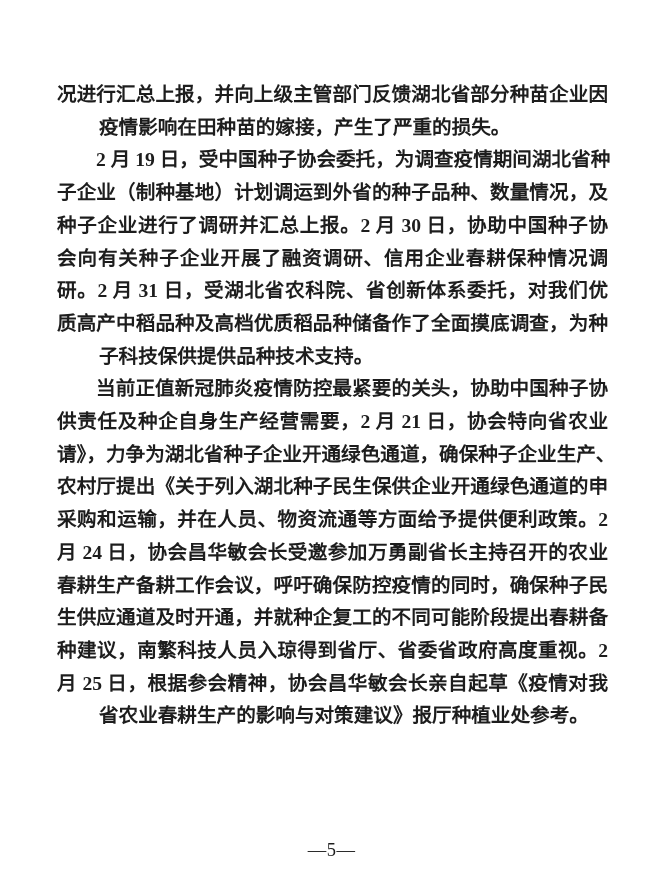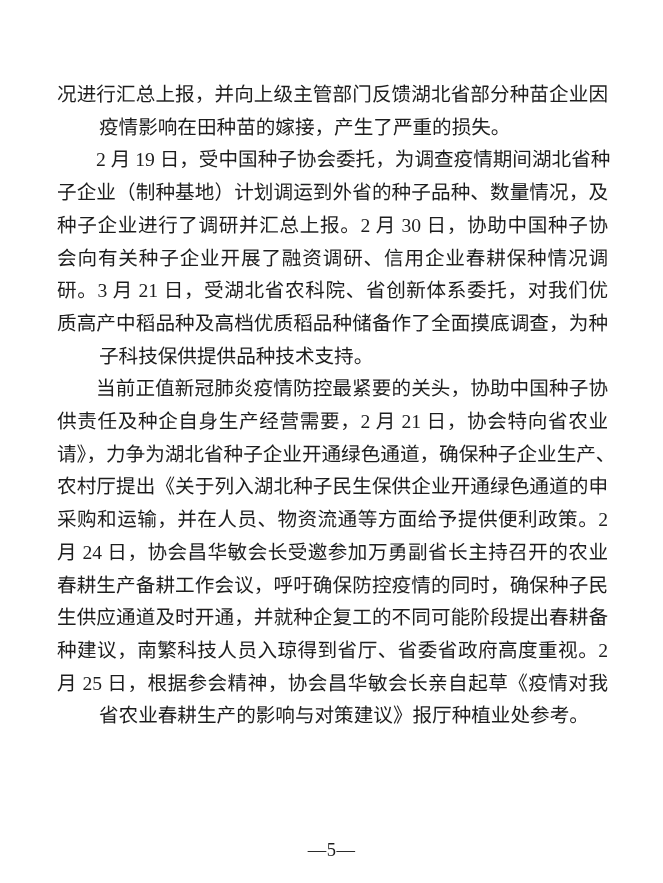--- a/index.html
+++ b/index.html
@@ -17,20 +17,21 @@
     background: var(--paper-color);
     font-family: "Liberation Serif", "DejaVu Serif", serif;
     color: var(--text-color);
     overflow: hidden;
   }
   .text-body {
     position: absolute;
     left: 57px;
     top: 79px;
     width: 551px;
+    font-weight: bold;
   }
   .paragraph { display: block; }
   .line {
     display: block;
     height: 32.71px;
     line-height: 32.71px;
     font-size: 19.6px;
     text-align: justify;
     text-align-last: justify;
     white-space: nowrap;
@@ -62,21 +63,21 @@
   <div class="text-body">
       <div class="paragraph">
         <div class="line">况进行汇总上报，并向上级主管部门反馈湖北省部分种苗企业因</div>
         <div class="line para-end">疫情影响在田种苗的嫁接，产生了严重的损失。</div>
       </div>
       <div class="paragraph">
         <div class="line indent">2 月 19 日，受中国种子协会委托，为调查疫情期间湖北省种</div>
         <div class="line">子企业（制种基地）计划调运到外省的种子品种、数量情况，及</div>
         <div class="line">种子企业进行了调研并汇总上报。2 月 30 日，协助中国种子协</div>
         <div class="line">会向有关种子企业开展了融资调研、信用企业春耕保种情况调</div>
-        <div class="line">研。3 月 21 日，受湖北省农科院、省创新体系委托，对我们优</div>
+        <div class="line">研。2 月 31 日，受湖北省农科院、省创新体系委托，对我们优</div>
         <div class="line">质高产中稻品种及高档优质稻品种储备作了全面摸底调查，为种</div>
         <div class="line para-end">子科技保供提供品种技术支持。</div>
       </div>
       <div class="paragraph">
         <div class="line indent">当前正值新冠肺炎疫情防控最紧要的关头，协助中国种子协</div>
         <div class="line">供责任及种企自身生产经营需要，2 月 21 日，协会特向省农业</div>
         <div class="line">请》，力争为湖北省种子企业开通绿色通道，确保种子企业生产、</div>
         <div class="line">农村厅提出《关于列入湖北种子民生保供企业开通绿色通道的申</div>
         <div class="line">采购和运输，并在人员、物资流通等方面给予提供便利政策。2</div>
         <div class="line">月 24 日，协会昌华敏会长受邀参加万勇副省长主持召开的农业</div>

